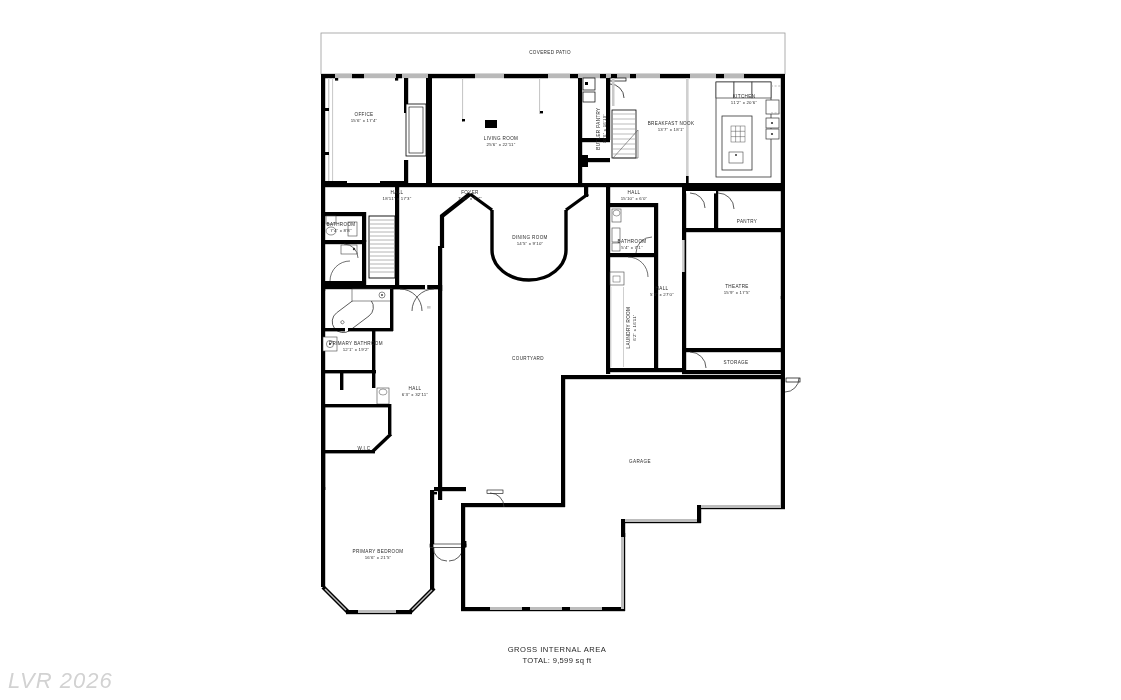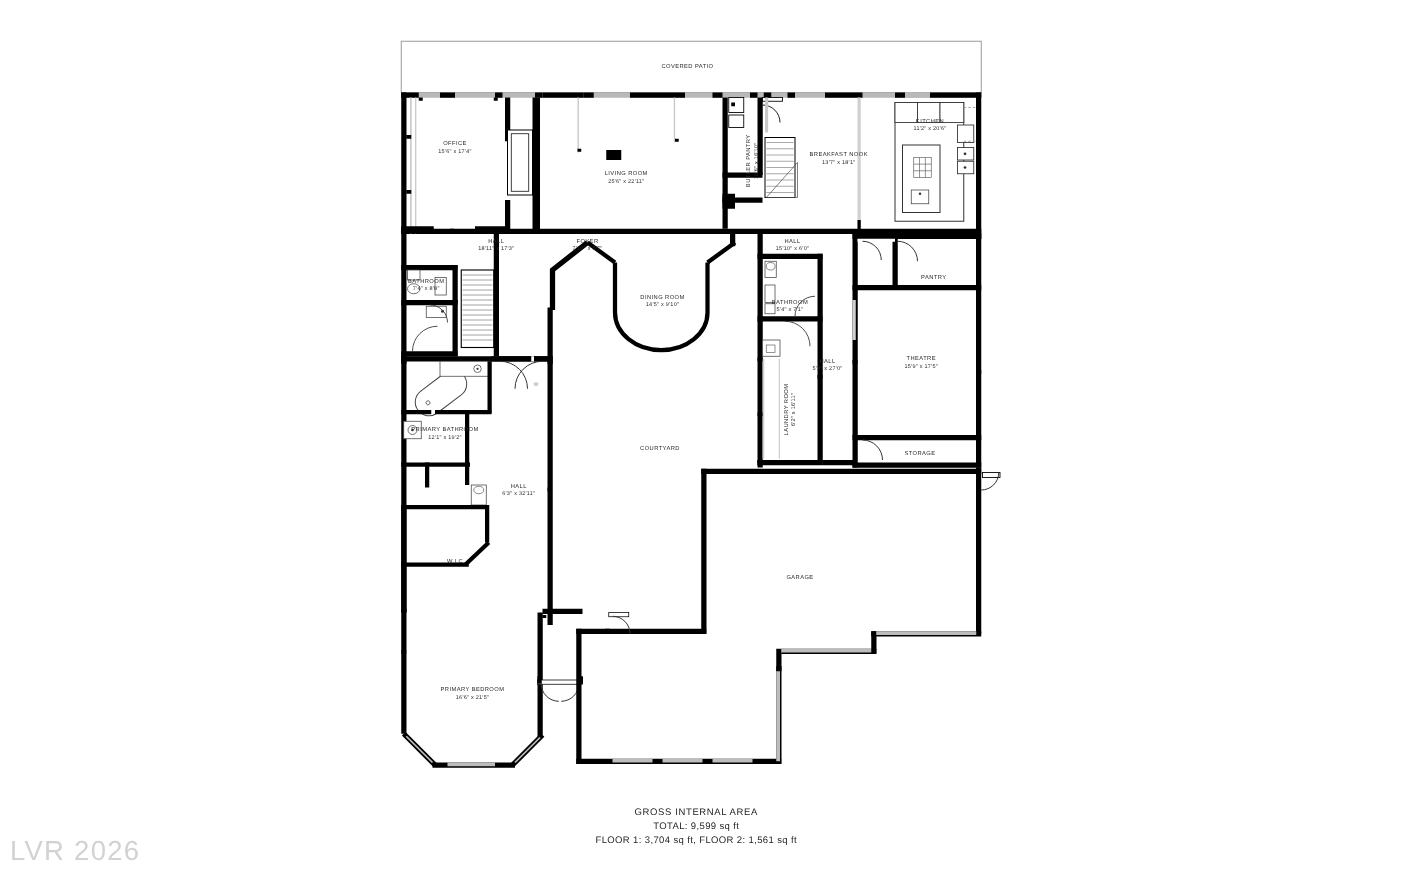--- a/index.html
+++ b/index.html
@@ -19,21 +19,21 @@
   
   #footer{position:absolute;left:0;top:644px;width:1114px;text-align:center;}
   #footer .f1{font-size:7.6px;letter-spacing:.5px;color:#1f1f1f;line-height:1.45;}
   #footer .f2{font-size:7.6px;letter-spacing:.3px;color:#1f1f1f;line-height:1.45;}
   #footer .f3{font-size:7.6px;letter-spacing:.3px;color:#1f1f1f;line-height:1.45;}
   #footer .f4{font-size:7.2px;letter-spacing:.3px;color:#b9b9b9;line-height:1.45;}
 
   
   #watermark{position:absolute;left:8px;top:668px;font-size:22px;
              letter-spacing:1px;color:#d2d2d2;font-weight:400;
-             font-family:"Liberation Sans","DejaVu Sans",sans-serif;}
+             font-family:"Liberation Sans","DejaVu Sans",sans-serif;font-style:italic;}
 </style>
 </head>
 <body>
 
 <svg id="plan" viewBox="0 0 1121 700" xmlns="http://www.w3.org/2000/svg">
 
   <g>
     <rect x="321" y="33" width="464" height="41" fill="#ffffff" stroke="#9a9a9a" stroke-width="0.8"></rect>
   </g>
 
@@ -458,16 +458,15 @@
 </div>
 
 <div class="rlabel" style="left:338px;top:549px;width:80px;">
   <span class="nm">PRIMARY BEDROOM</span>
   <span class="dm">16'6" x 21'5"</span>
 </div>
 
 <div id="footer">
   <div class="f1">GROSS INTERNAL AREA</div>
   <div class="f2">TOTAL: 9,599 sq ft</div>
-  <div class="f3">FLOOR 1: 3,704 sq ft, FLOOR 2: 1,561 sq ft</div>
 </div>
 
 <div id="watermark">LVR 2026</div>
 
 </body></html>

